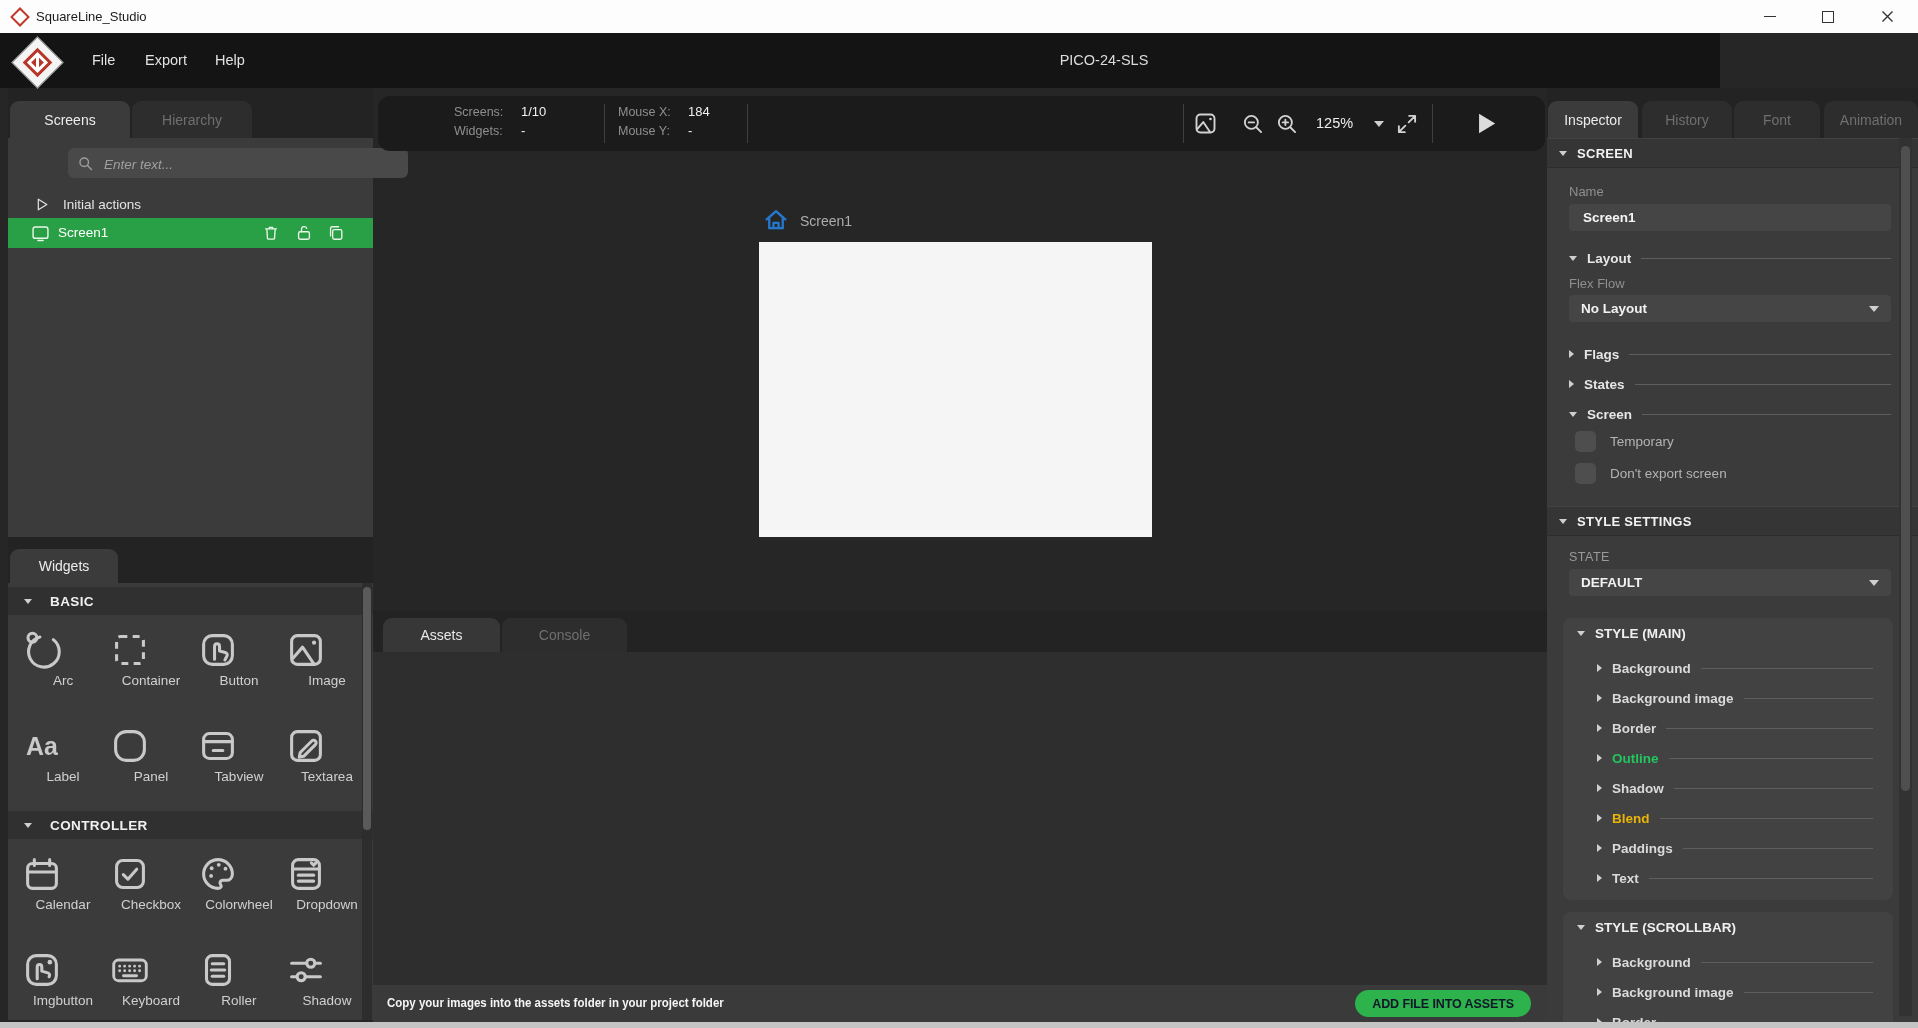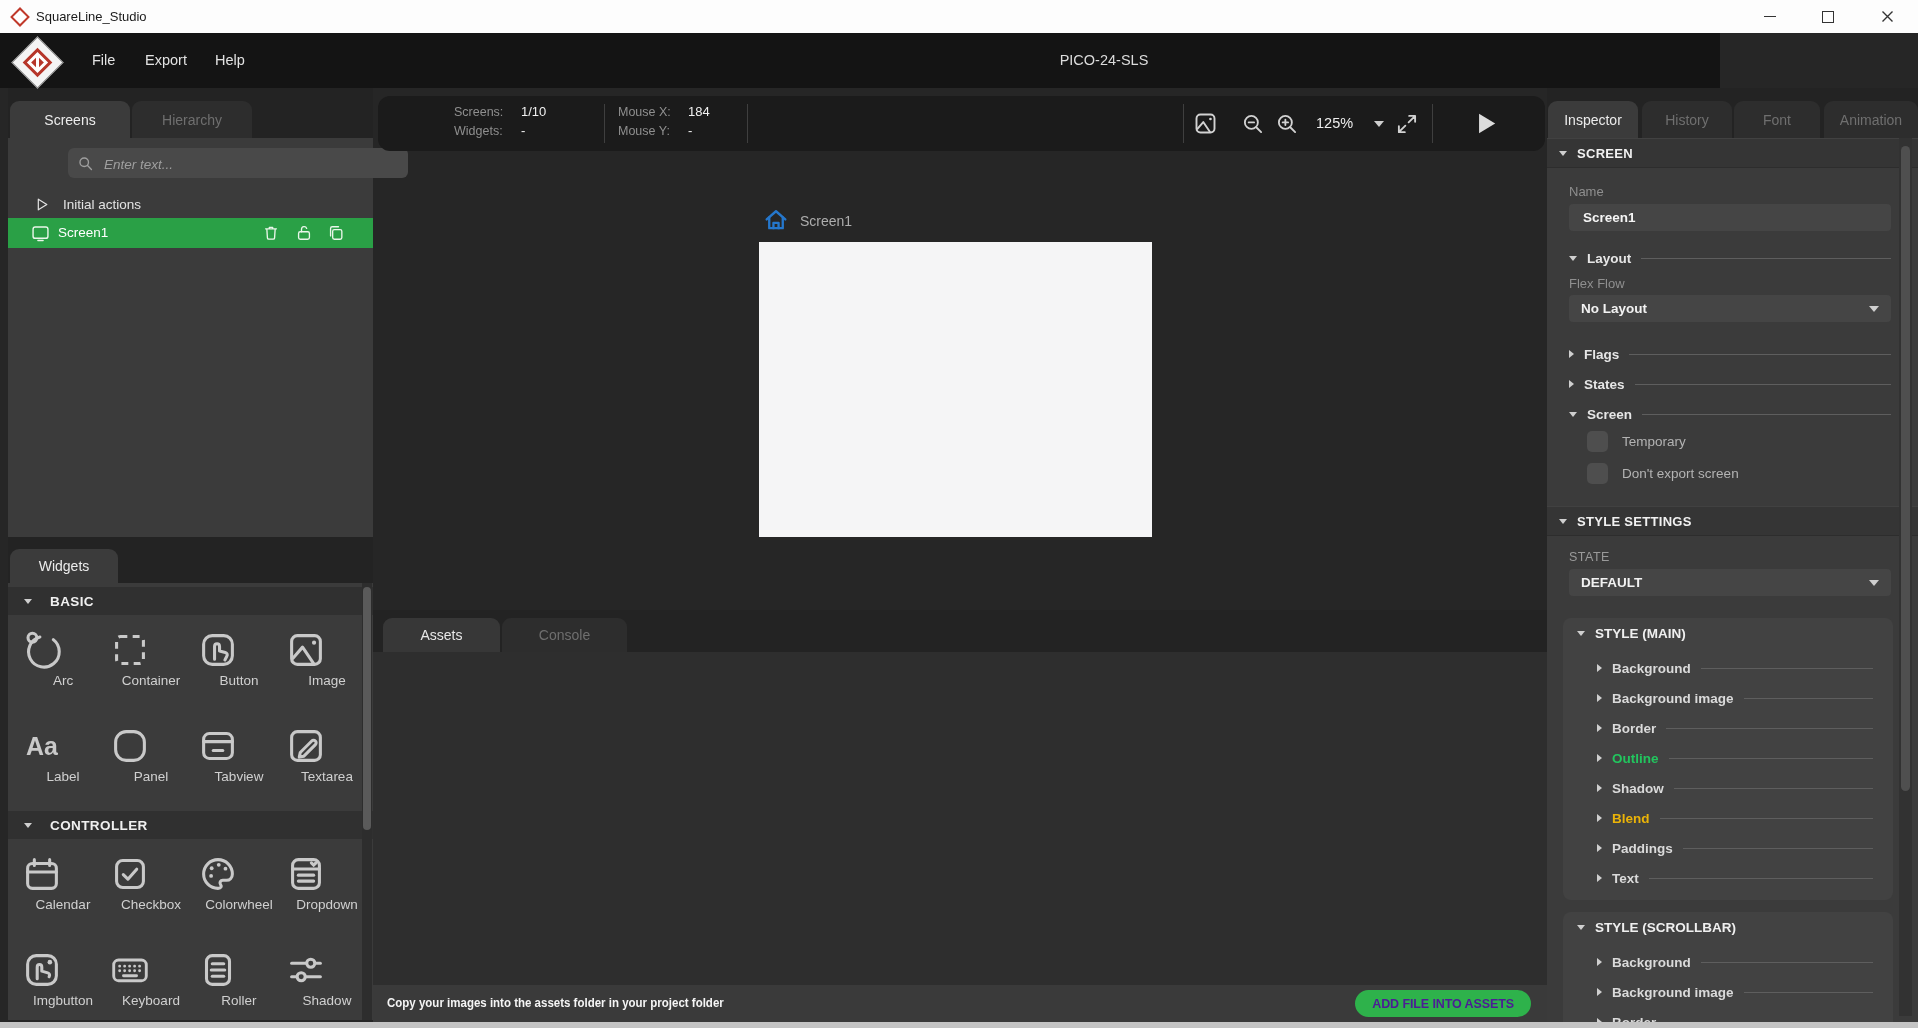--- a/index.html
+++ b/index.html
@@ -65,21 +65,21 @@
   .canvas-label{position:absolute;left:800px;top:208px;height:26px;line-height:26px;font-size:14px;color:#adadad;}
   .canvas{position:absolute;left:759px;top:242px;width:393px;height:295px;background:#f5f5f6;}
 
   
   .assets{position:absolute;left:373px;top:610px;width:1174px;height:412px;}
   .as-tabstrip{left:0;top:0;width:1174px;height:42px;}
   .as-content{position:absolute;left:0;top:42px;width:1174px;height:333px;background:#2e2e2e;}
   .as-bottom{position:absolute;left:0;top:375px;width:1174px;height:37px;background:#3a3a3a;}
   .as-hint{position:absolute;left:14px;top:0;height:37px;line-height:37px;font-size:12.5px;font-weight:bold;color:#f5f5f5;
            transform:scaleX(.92);transform-origin:left center;white-space:nowrap;}
-  .add-btn{position:absolute;right:16px;top:5px;height:27px;border-radius:14px;background:#2eb24b;color:#4c1d95;
+  .add-btn{position:absolute;right:16px;top:5px;height:27px;border-radius:14px;background:#2eb24b;color:#0f172a;
            font-size:12.5px;font-weight:bold;display:flex;align-items:center;padding:0 17px;letter-spacing:-.1px;cursor:default;}
 
   
   .rp{position:absolute;left:1547px;top:88px;width:371px;height:934px;background:#3b3b3b;}
   .rp-tabstrip{left:0;top:0;width:371px;height:50px;}
   .rp-body{position:absolute;left:0;top:50px;width:371px;height:884px;overflow:hidden;}
   .rp-header{position:absolute;left:0;width:371px;height:30px;background:#353535;border-top:1px solid #414141;
              border-bottom:1px solid #2d2d2d;display:flex;align-items:center;gap:10px;padding-left:12px;
              box-sizing:border-box;font-weight:bold;font-size:13px;color:#f1f1f1;letter-spacing:.3px;}
   .fld-label{position:absolute;font-size:13px;color:#8f8f8f;}
@@ -87,21 +87,21 @@
   .inputbox{position:absolute;height:27px;background:#454545;border-radius:4px;display:flex;align-items:center;
             padding:0 12px;box-sizing:border-box;}
   .inputbox input{background:transparent;border:none;outline:none;color:#f5f5f5;font-weight:bold;font-size:13.5px;
                   font-family:"Liberation Sans",sans-serif;width:100%;}
   .dropdown{position:absolute;height:27px;background:#454545;border-radius:4px;display:flex;align-items:center;
             padding:0 12px;box-sizing:border-box;font-weight:bold;font-size:13.5px;color:#f2f2f2;cursor:default;}
   .dropdown .tri-down{margin-left:auto;}
   .srow{position:absolute;display:flex;align-items:center;gap:10px;height:20px;cursor:default;}
   .srow .lbl{font-weight:bold;font-size:13.5px;color:#e6e6e6;white-space:nowrap;}
   .srow .line{flex:1;height:1px;background:#5e5e5e;}
-  .cbrow{position:absolute;left:28px;display:flex;align-items:center;gap:14px;height:22px;cursor:default;margin-left:12px;}
+  .cbrow{position:absolute;left:28px;display:flex;align-items:center;gap:14px;height:22px;cursor:default;}
   .cbbox{width:21px;height:21px;border-radius:5px;background:#4e4e4e;}
   .cblabel{font-size:13.5px;color:#b3b3b3;}
   .stylepanel{position:absolute;left:16px;width:330px;background:#424242;border-radius:8px;}
   .sp-header{position:absolute;left:14px;top:8px;display:flex;align-items:center;gap:10px;font-weight:bold;
              font-size:13.5px;color:#efefef;}
   .rp-scroll{position:absolute;left:352px;top:50px;width:13px;height:878px;background:#323232;}
   .rp-thumb{position:absolute;left:2px;top:8px;width:9px;height:645px;background:#4f4f4f;border-radius:5px;}
 
   
   .tri-down{width:0;height:0;border-left:5px solid transparent;border-right:5px solid transparent;border-top:6px solid #cfcfcf;display:inline-block;}

